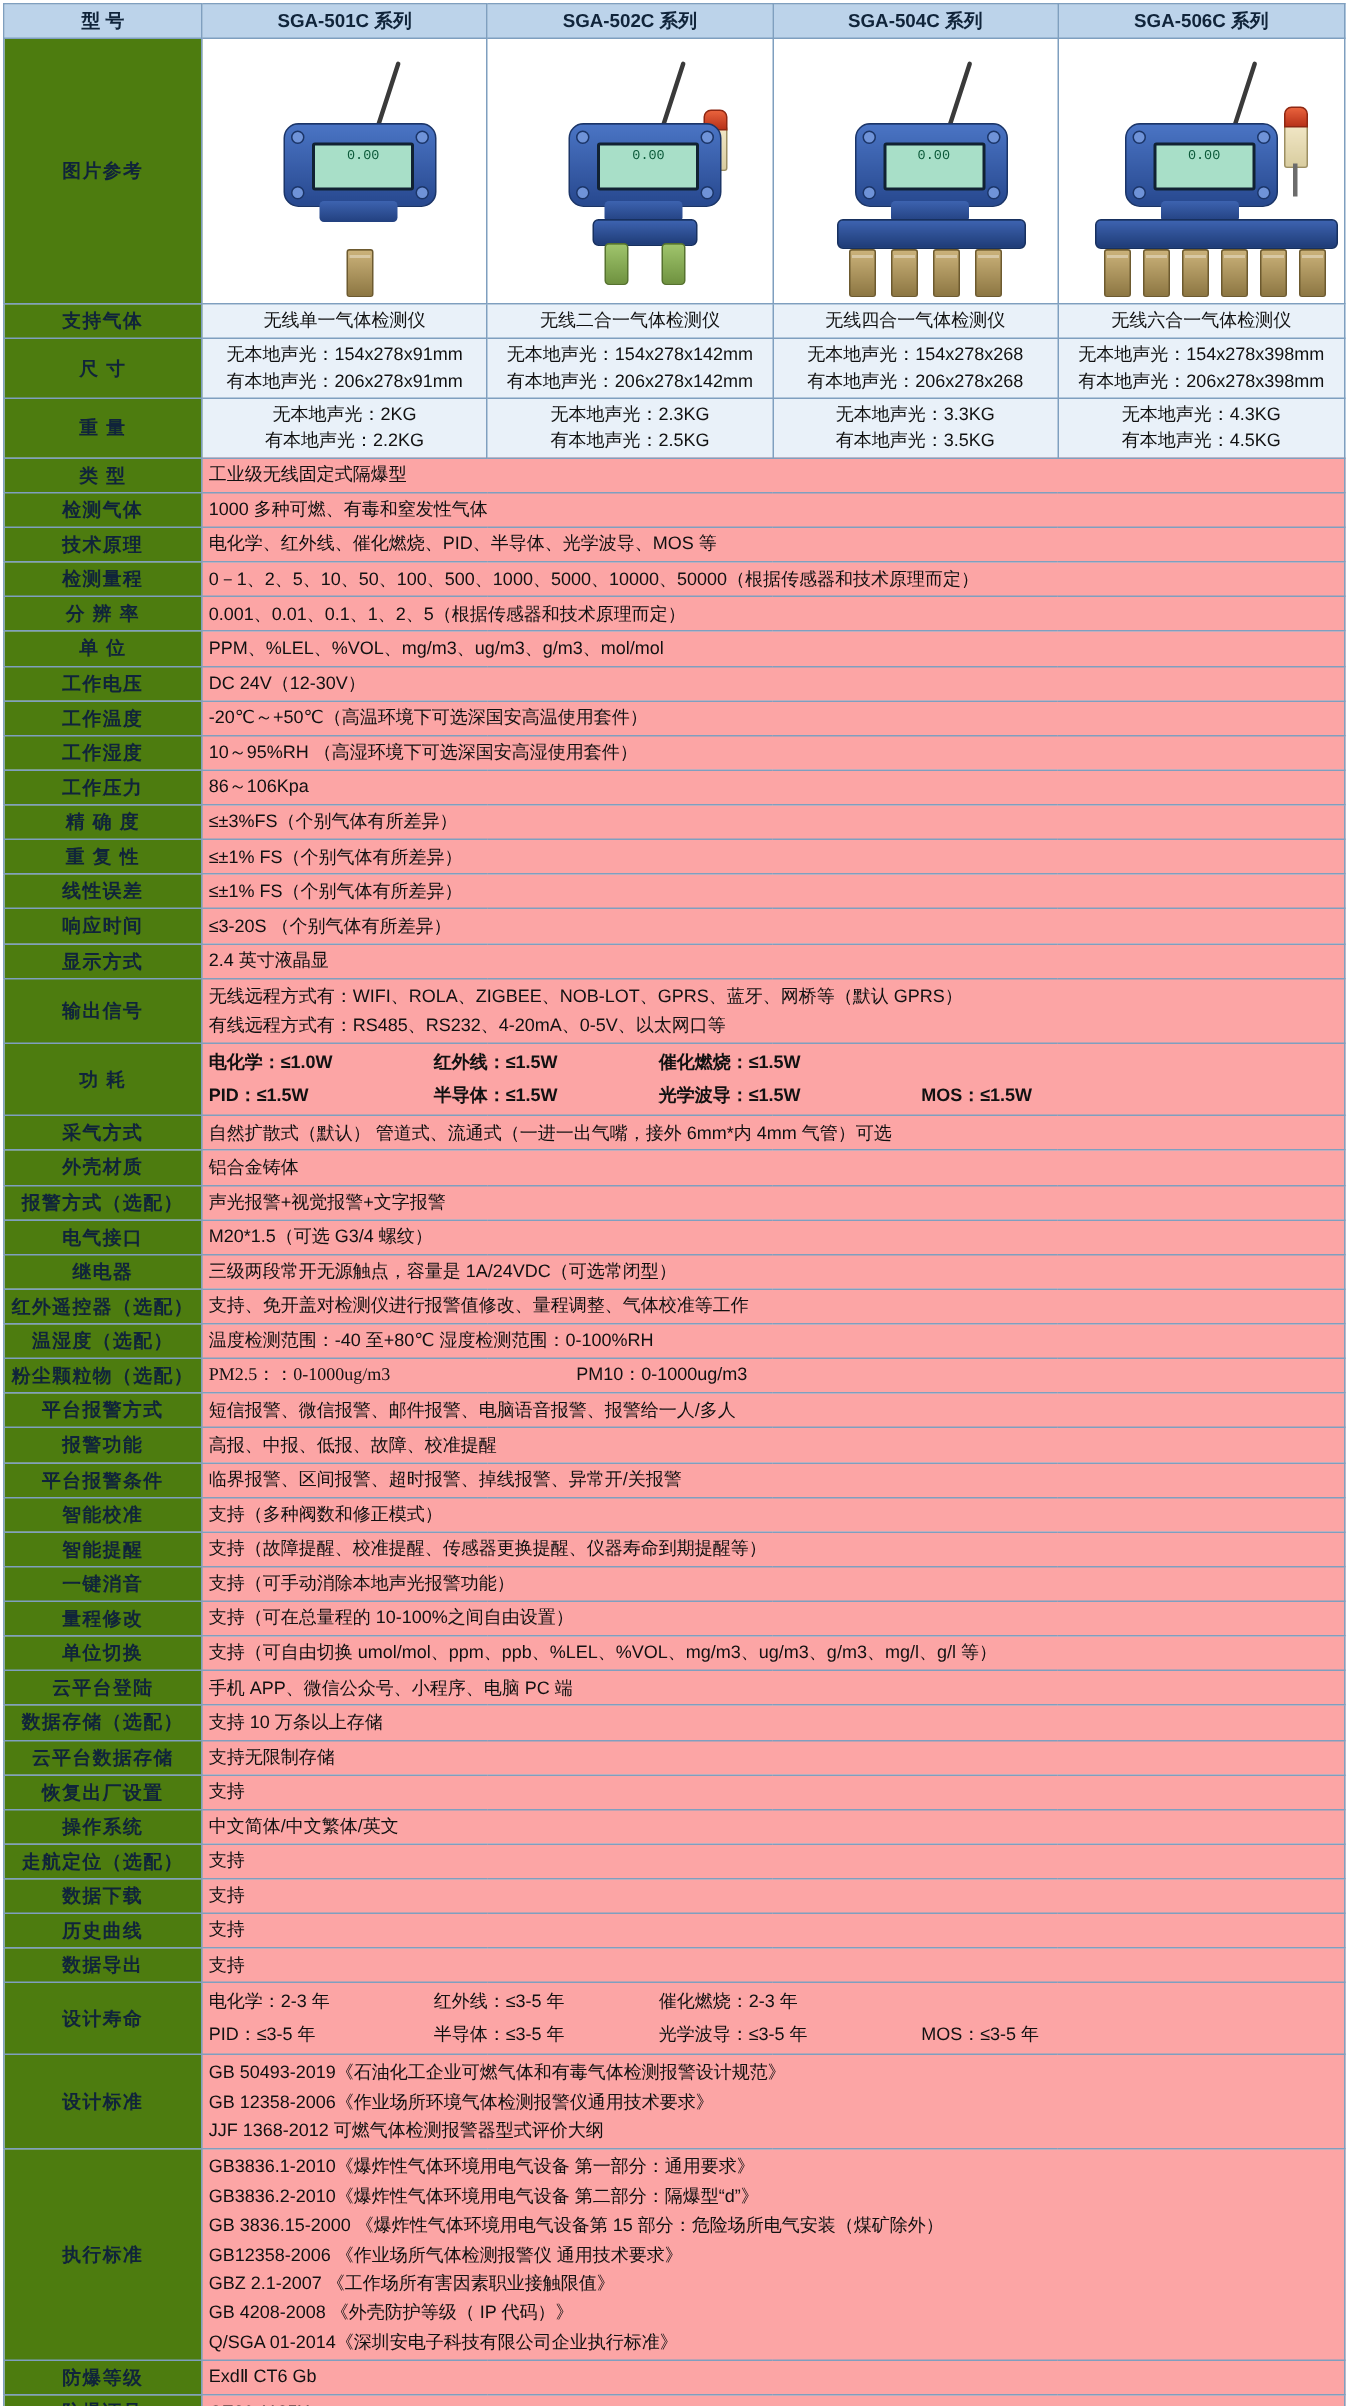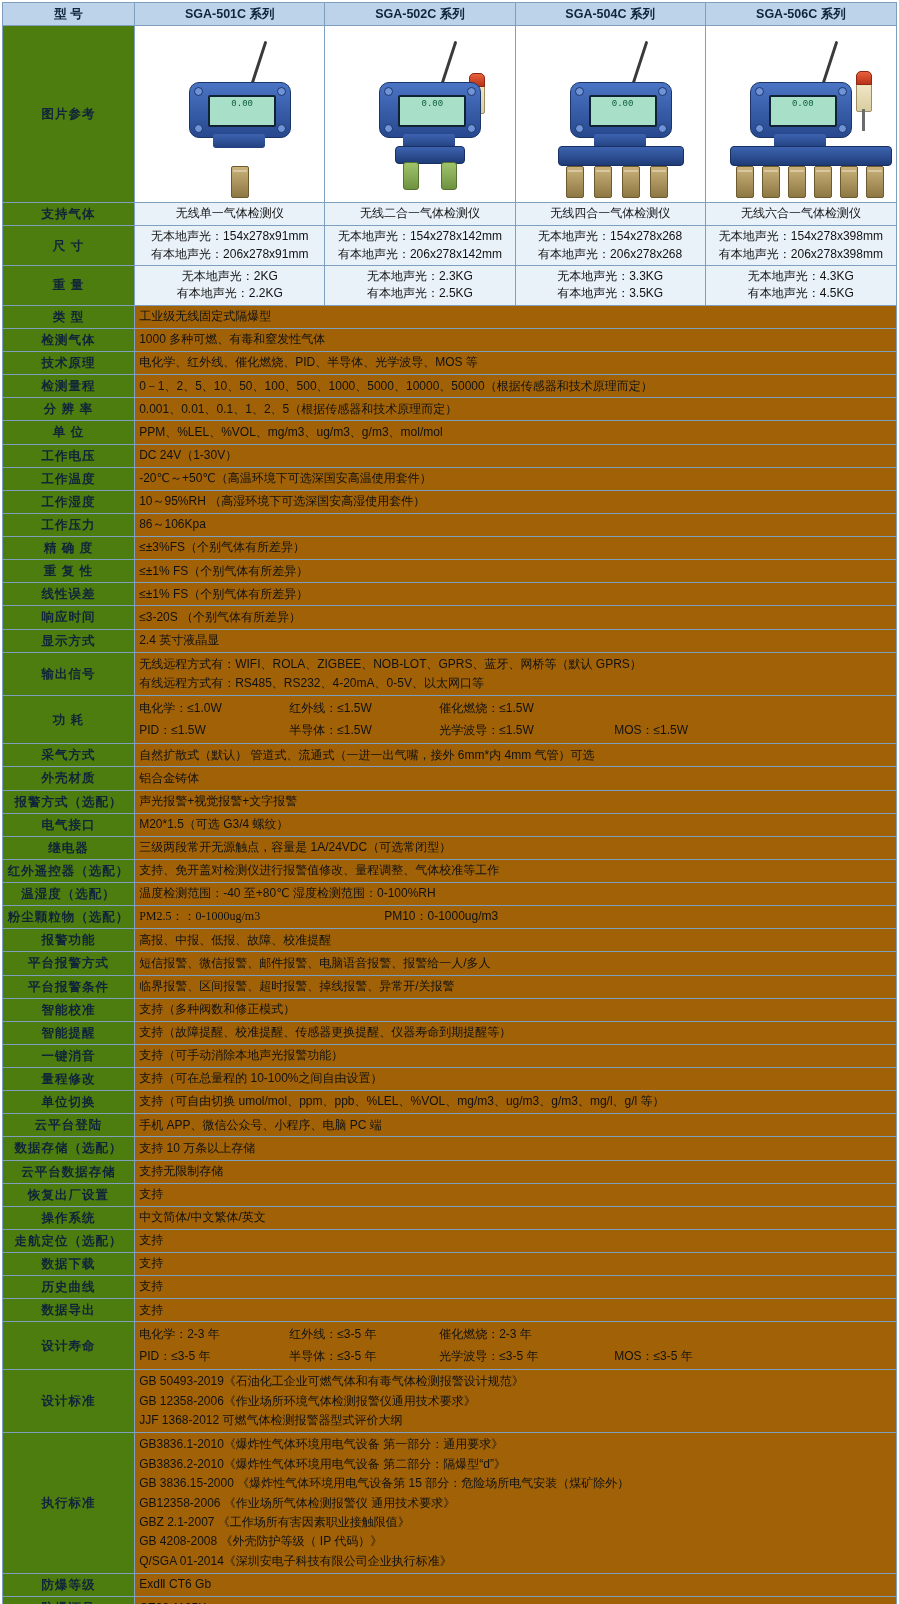--- a/index.html
+++ b/index.html
@@ -29,21 +29,21 @@
   td.label {
     width: 132px;
     background: #4d7c0f;
     text-align: center;
     font-weight: bold;
     color: #10243a;
     letter-spacing: 1px;
     font-size: 12.5px;
   }
   td.val {
-    background: #a16207;
+    background: #fca5a5;
     text-align: left;
     padding-left: 8px;
     font-size: 12px;
   }
   td.hdr {
     background: #bcd3ea;
     text-align: center;
     font-weight: bold;
     color: #10243a;
     font-size: 12.5px;
@@ -55,20 +55,21 @@
   }
   td.img-cell {
     background: #ffffff;
     text-align: center;
     padding: 0;
     height: 172px;
   }
   .two-line div { white-space: nowrap; }
   .pw-row {
     display: flex;
+    font-weight: bold;
   }
   .pw-row > div:nth-child(1) { width: 150px; }
   .pw-row > div:nth-child(2) { width: 150px; }
   .pw-row > div:nth-child(3) { width: 175px; }
   .pw-row > div:nth-child(4) { width: 120px; }
   .life-row { display: flex; }
   .life-row > div:nth-child(1) { width: 150px; }
   .life-row > div:nth-child(2) { width: 150px; }
   .life-row > div:nth-child(3) { width: 175px; }
   .life-row > div:nth-child(4) { width: 120px; }
@@ -364,21 +365,21 @@
   <tr>
     <td class="label">分 辨 率</td>
     <td class="val" colspan="4">0.001、0.01、0.1、1、2、5（根据传感器和技术原理而定）</td>
   </tr>
   <tr>
     <td class="label">单   位</td>
     <td class="val" colspan="4">PPM、%LEL、%VOL、mg/m3、ug/m3、g/m3、mol/mol</td>
   </tr>
   <tr>
     <td class="label">工作电压</td>
-    <td class="val" colspan="4">DC 24V（1-30V）</td>
+    <td class="val" colspan="4">DC 24V（12-30V）</td>
   </tr>
   <tr>
     <td class="label">工作温度</td>
     <td class="val" colspan="4">-20℃～+50℃（高温环境下可选深国安高温使用套件）</td>
   </tr>
   <tr>
     <td class="label">工作湿度</td>
     <td class="val" colspan="4">10～95%RH   （高湿环境下可选深国安高湿使用套件）</td>
   </tr>
   <tr>
@@ -465,26 +466,26 @@
     <td class="label">粉尘颗粒物（选配）</td>
     <td class="val" colspan="4">
       <div class="dust-row">
         <div>PM2.5：：0-1000ug/m3</div>
         <div>PM10：0-1000ug/m3</div>
       </div>
     </td>
   </tr>
 
   <tr>
+    <td class="label">平台报警方式</td>
+    <td class="val" colspan="4">短信报警、微信报警、邮件报警、电脑语音报警、报警给一人/多人</td>
+  </tr>
+  <tr>
     <td class="label">报警功能</td>
     <td class="val" colspan="4">高报、中报、低报、故障、校准提醒</td>
-  </tr>
-  <tr>
-    <td class="label">平台报警方式</td>
-    <td class="val" colspan="4">短信报警、微信报警、邮件报警、电脑语音报警、报警给一人/多人</td>
   </tr>
   <tr>
     <td class="label">平台报警条件</td>
     <td class="val" colspan="4">临界报警、区间报警、超时报警、掉线报警、异常开/关报警</td>
   </tr>
   <tr>
     <td class="label">智能校准</td>
     <td class="val" colspan="4">支持（多种阀数和修正模式）</td>
   </tr>
   <tr>

